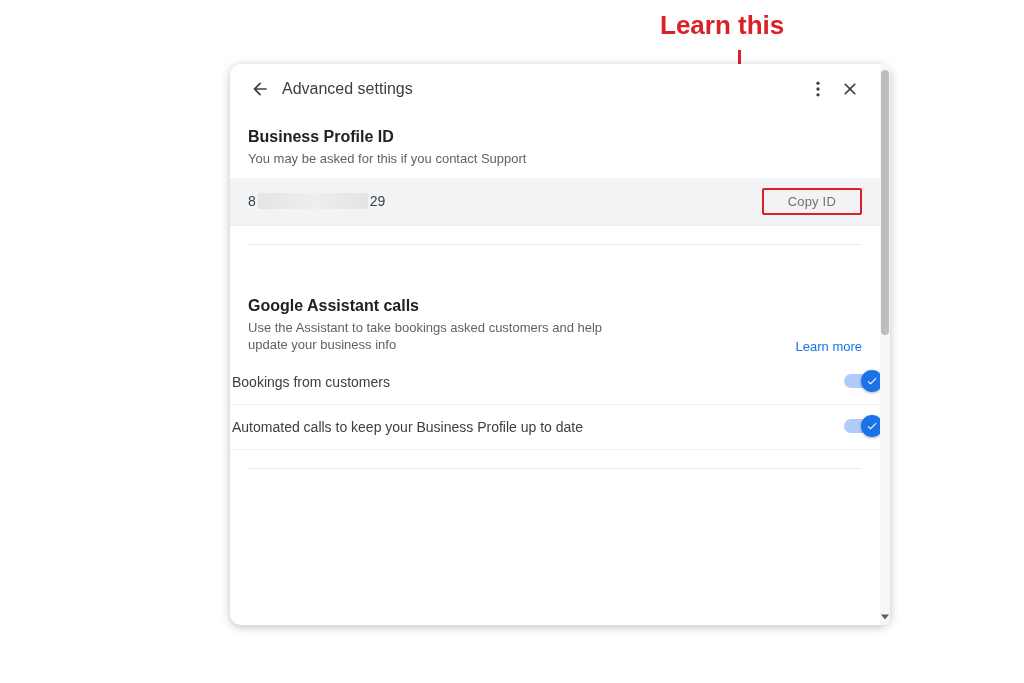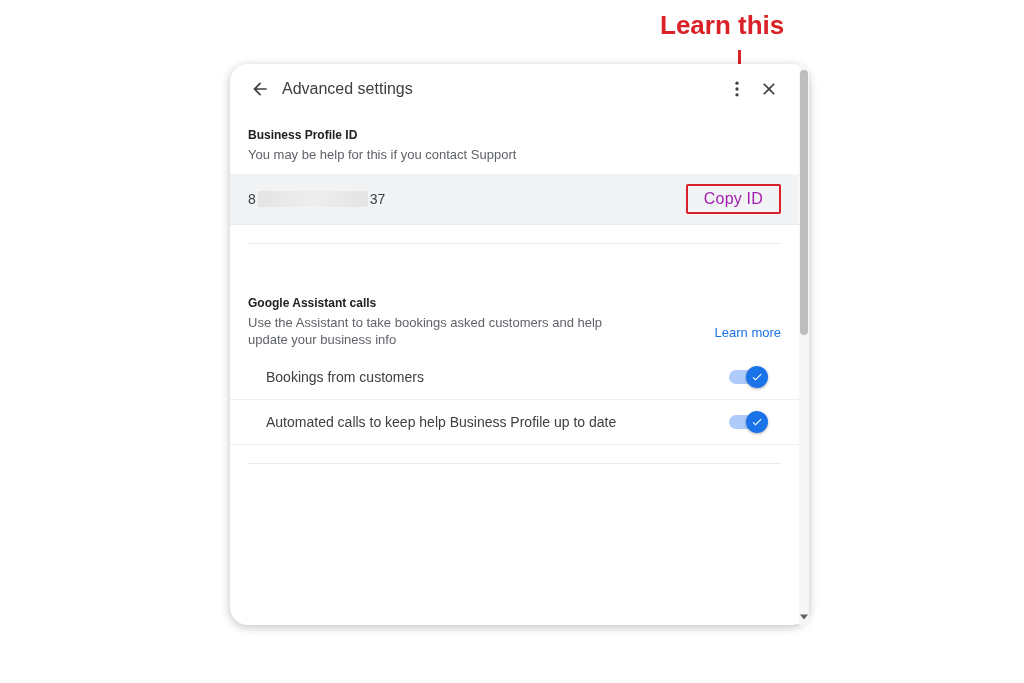--- a/index.html
+++ b/index.html
@@ -1,40 +1,40 @@
 <!DOCTYPE html>
 <html><head>
 <meta charset="utf-8">
 <style>
   *{box-sizing:border-box;margin:0;padding:0;font-family:Arial,Helvetica,sans-serif}
   body{width:1024px;height:683px;background:#fff;position:relative;overflow:hidden}
   .annotation{position:absolute;top:10px;left:660px;font-weight:800;font-size:26px;color:#d92127}
   .arrow{position:absolute;top:50px;left:728px;width:24px;height:135px;pointer-events:none}
   .arrow-stem{position:absolute;left:10px;top:0;width:3px;height:120px;background:#d92127}
   .arrow-head{position:absolute;left:1px;top:115px;width:0;height:0;border-left:10px solid transparent;border-right:10px solid transparent;border-top:16px solid #d92127}
-  .modal{position:absolute;left:230px;top:64px;width:579px;height:561px;background:#fff;border-radius:18px;box-shadow:0 2px 10px rgba(0,0,0,.25);display:flex}
+  .modal{position:absolute;left:230px;top:64px;width:660px;height:561px;background:#fff;border-radius:11px;box-shadow:0 2px 10px rgba(0,0,0,.25);display:flex}
   .modal-inner{flex:1;display:flex;flex-direction:column;overflow:hidden}
   .scrolltrack{width:10px;background:#f7f7f7;border-top-right-radius:6px;border-bottom-right-radius:6px;position:relative}
   .scroll-thumb{position:absolute;top:6px;left:1px;width:8px;height:265px;background:#bdbdbd;border-radius:4px}
   .scroll-btn{position:absolute;bottom:2px;left:0;width:10px;height:12px;display:flex;align-items:center;justify-content:center}
   .header{display:flex;align-items:center;height:50px;padding:0 14px}
   .icon-btn{width:32px;height:32px;display:flex;align-items:center;justify-content:center;border-radius:50%;cursor:pointer}
   .icon-btn svg{width:20px;height:20px;fill:#3c4043}
   .spacer{flex:1}
   .title{font-size:16px;color:#3c4043;margin-left:6px}
   .section{padding:14px 18px 6px}
-  .sect-title{font-size:12px;font-weight:600;color:#202124;margin-bottom:4px}
+  .sect-title{font-size:16px;font-weight:600;color:#202124;margin-bottom:4px}
   .sect-desc{font-size:13px;color:#5f6368;line-height:1.35;max-width:380px}
-  .section-head{display:flex;align-items:center}
+  .section-head{display:flex;align-items:flex-end}
   .learn{font-size:13px;color:#1a73e8;margin-left:auto;margin-top:20px;cursor:pointer;white-space:nowrap}
   .id-row{display:flex;align-items:center;justify-content:space-between;background:#f1f3f4;padding:10px 18px;margin-top:4px;border-bottom:1px solid #e8eaed}
   .id-value{font-size:14px;color:#3c4043;display:flex;align-items:center}
   .mask{display:inline-block;width:110px;height:16px;background:linear-gradient(90deg,#e4e4e4,#eeeeee,#e4e4e4);margin:0 2px;border-radius:2px}
-  .copy-btn{font-size:16px;color:#a21caf;font-weight:500;padding:4px 16px;border:2px solid #d92127;border-radius:2px;cursor:pointer;letter-spacing:.2px}
-  .row{display:flex;align-items:center;justify-content:space-between;padding:14px 36px;border-bottom:1px solid #f0f0f0}
+  .copy-btn{font-size:13px;color:#737373;font-weight:500;padding:4px 24px;border:2px solid #d92127;border-radius:2px;cursor:pointer;letter-spacing:.2px}
+  .row{display:flex;align-items:flex-start;justify-content:space-between;padding:14px 2px;border-bottom:1px solid #f0f0f0}
   .row.last{border-bottom:none}
   .row-label{font-size:14px;color:#3c4043}
   .divider{height:1px;background:#e8eaed;margin:18px 18px 0}
   .toggle{position:relative;width:34px;height:14px;border-radius:7px;cursor:pointer}
   .toggle.on{background:#aecbfa}
   .toggle.off{background:#dadce0}
   .knob{position:absolute;top:-4px;width:22px;height:22px;border-radius:50%;box-shadow:0 1px 3px rgba(0,0,0,.3);display:flex;align-items:center;justify-content:center}
   .toggle.on .knob{right:-5px;background:#1a73e8}
   .toggle.off .knob{left:-5px;background:#9aa0a6}
   .knob svg{width:12px;height:12px}
@@ -68,27 +68,27 @@
       </div>
       <div class="icon-btn">
         <svg viewBox="0 0 24 24">
             <path d="M19 6.41 17.59 5 12 10.59 6.41 5 5 6.41 10.59 12 5 17.59 6.41 19 12 13.41 17.59 19 19 17.59 13.41 12z"></path>
           </svg>
       </div>
     </div>
 
     <div class="section">
       <div class="sect-title">Business Profile ID</div>
-      <div class="sect-desc">You may be help for this if you contact Support</div>
+      <div class="sect-desc">You may be asked for this if you contact Support</div>
     </div>
     <div class="id-row">
       <div class="id-value">
         <span>8</span>
         <span class="mask"></span>
-        <span>37</span>
+        <span>29</span>
       </div>
       <div class="copy-btn">Copy ID</div>
     </div>
 
     <div class="divider"></div>
     <div class="gap"></div>
 
     <div class="section">
       <div class="section-head">
         <div>
@@ -102,21 +102,21 @@
       <span class="row-label">Bookings from customers</span>
       <div class="toggle on">
         <div class="knob">
             <svg viewBox="0 0 24 24" fill="#fff">
               <path d="M9 16.17 4.83 12l-1.42 1.41L9 19 21 7l-1.41-1.41z"></path>
             </svg>
           </div>
       </div>
     </div>
     <div class="row">
-      <span class="row-label">Automated calls to keep help Business Profile up to date</span>
+      <span class="row-label">Automated calls to keep your Business Profile up to date</span>
       <div class="toggle on">
         <div class="knob">
             <svg viewBox="0 0 24 24" fill="#fff">
               <path d="M9 16.17 4.83 12l-1.42 1.41L9 19 21 7l-1.41-1.41z"></path>
             </svg>
           </div>
       </div>
     </div>
 
     <div class="divider"></div>

